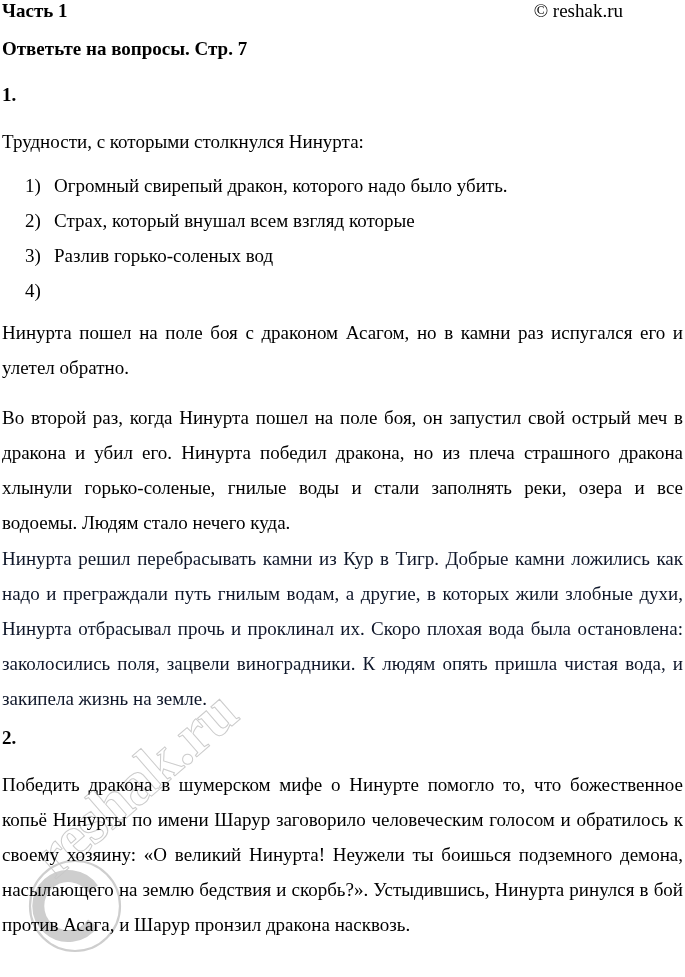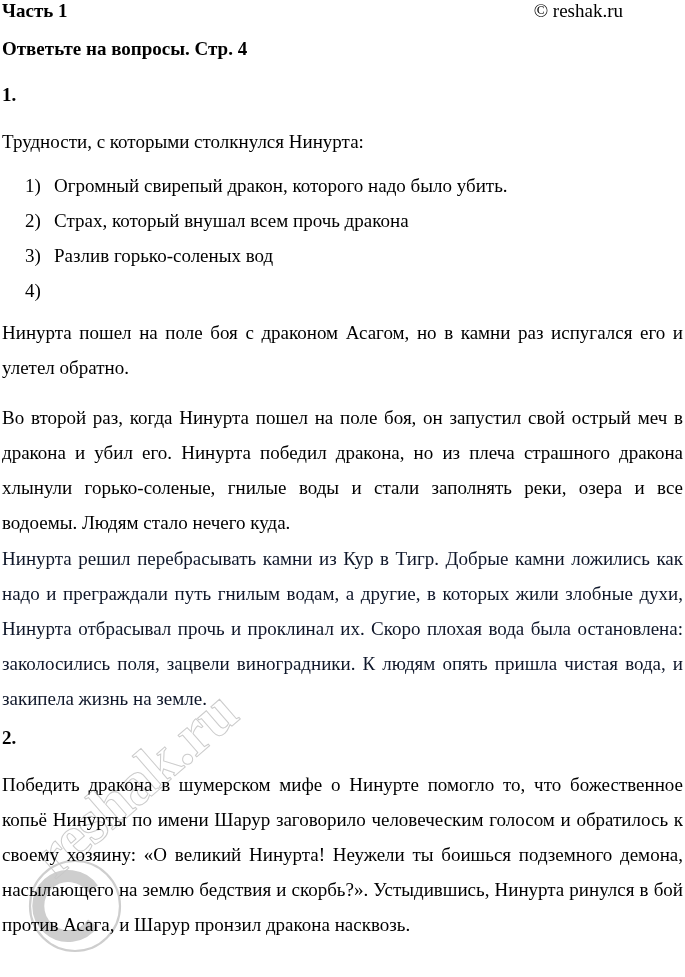--- a/index.html
+++ b/index.html
@@ -159,34 +159,34 @@
     <div class="wm-text">reshak.ru</div>
   </div>
 
   <div class="content">
 
     <div class="topbar">
       <div class="part-title">Часть 1</div>
       <div class="site-credit">© reshak.ru</div>
     </div>
 
-    <div class="task-heading" style="top:38px;">Ответьте на вопросы. Стр. 4</div>
+    <div class="task-heading" style="top:38px;">Ответьте на вопросы. Стр. 7</div>
 
     <div class="q-number" style="top:84px;">1.</div>
 
     <div class="para nojust" style="top:124px;">Трудности, с которыми столкнулся Нинурта:</div>
 
     <ul class="list" style="top:168px;">
       <li>
         <span class="marker">1)</span>
         <span>Огромный свирепый дракон, которого надо было убить.</span>
       </li>
       <li>
         <span class="marker">2)</span>
-        <span>Страх, который внушал всем прочь дракона</span>
+        <span>Страх, который внушал всем взгляд которые</span>
       </li>
       <li>
         <span class="marker">3)</span>
         <span>Разлив горько-соленых вод</span>
       </li>
       <li>
         <span class="marker">4)</span>
       </li>
     </ul>
 

